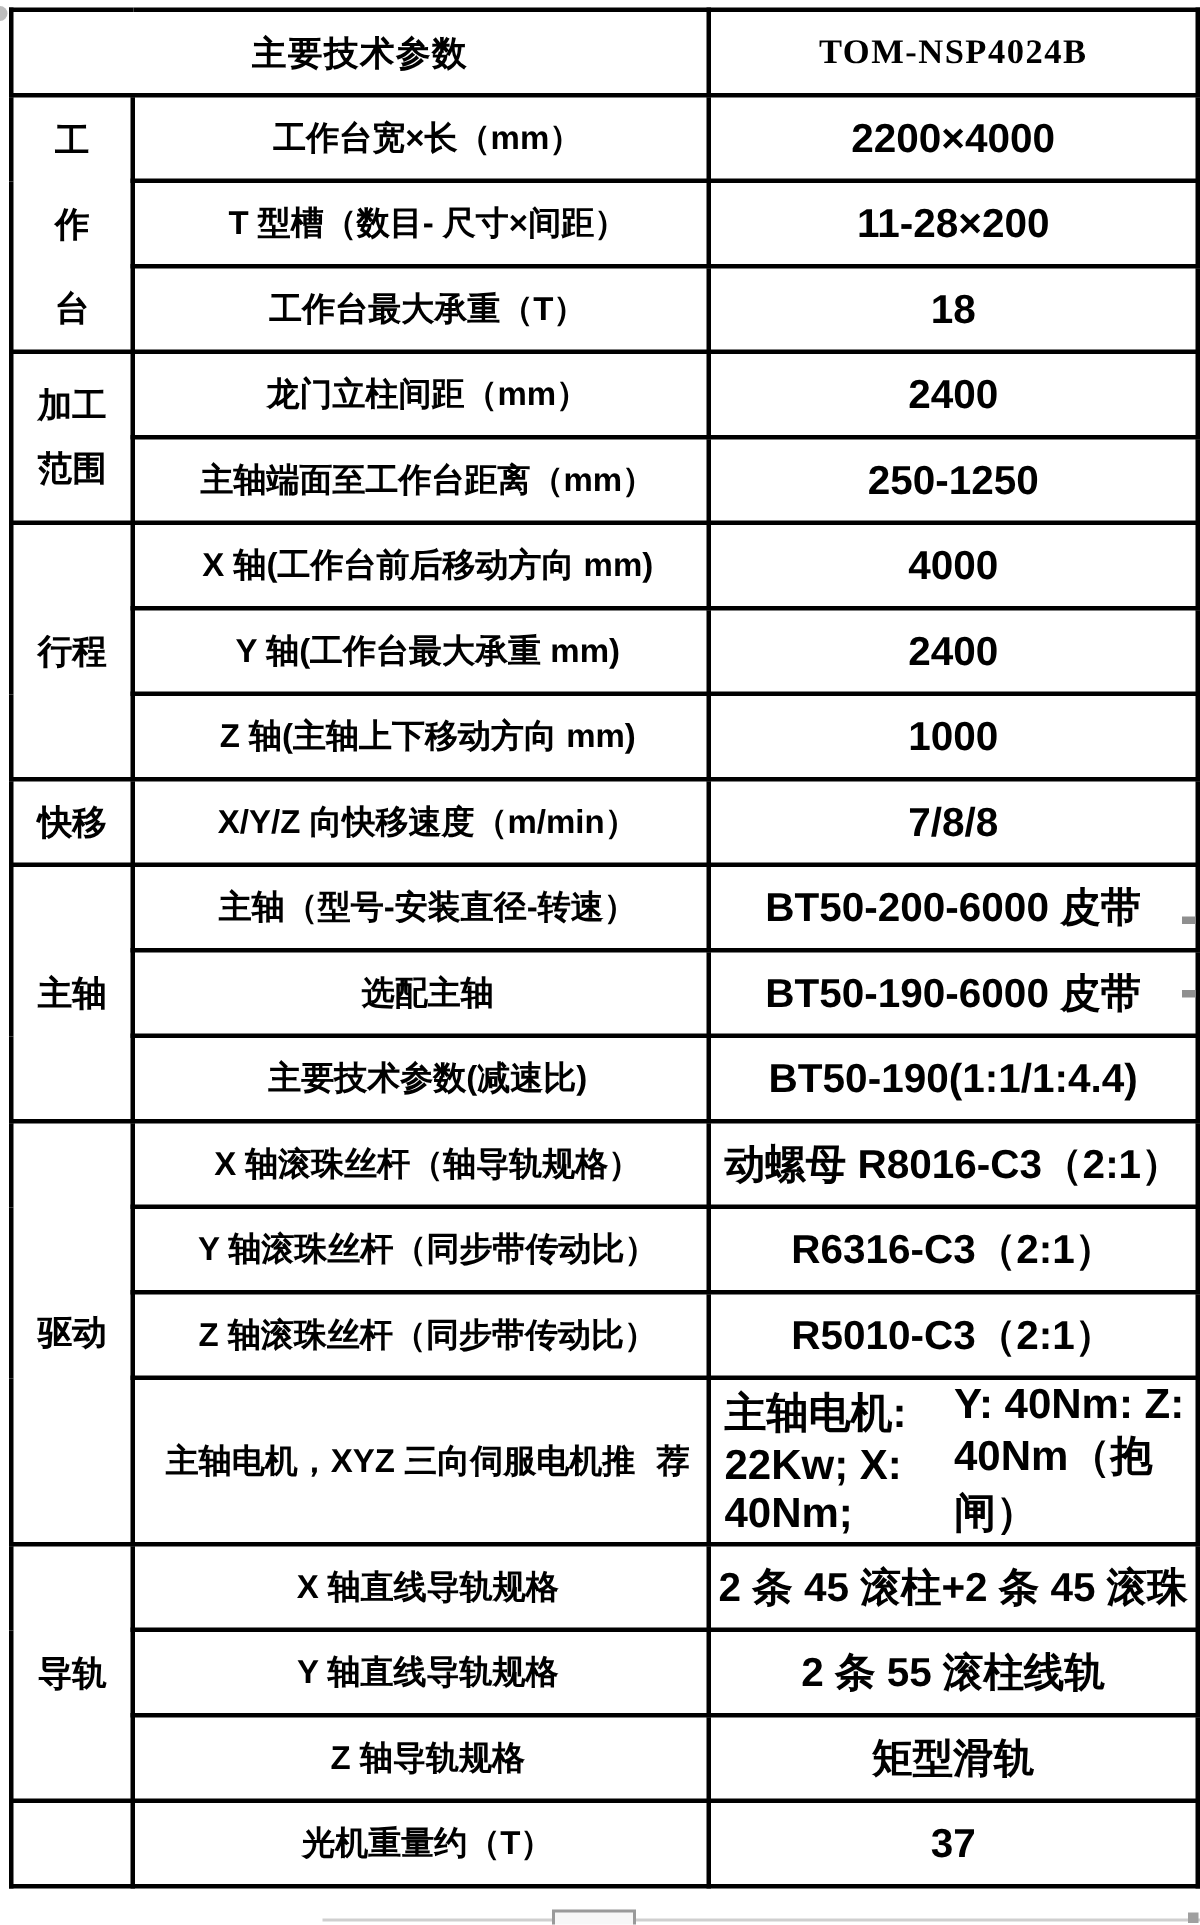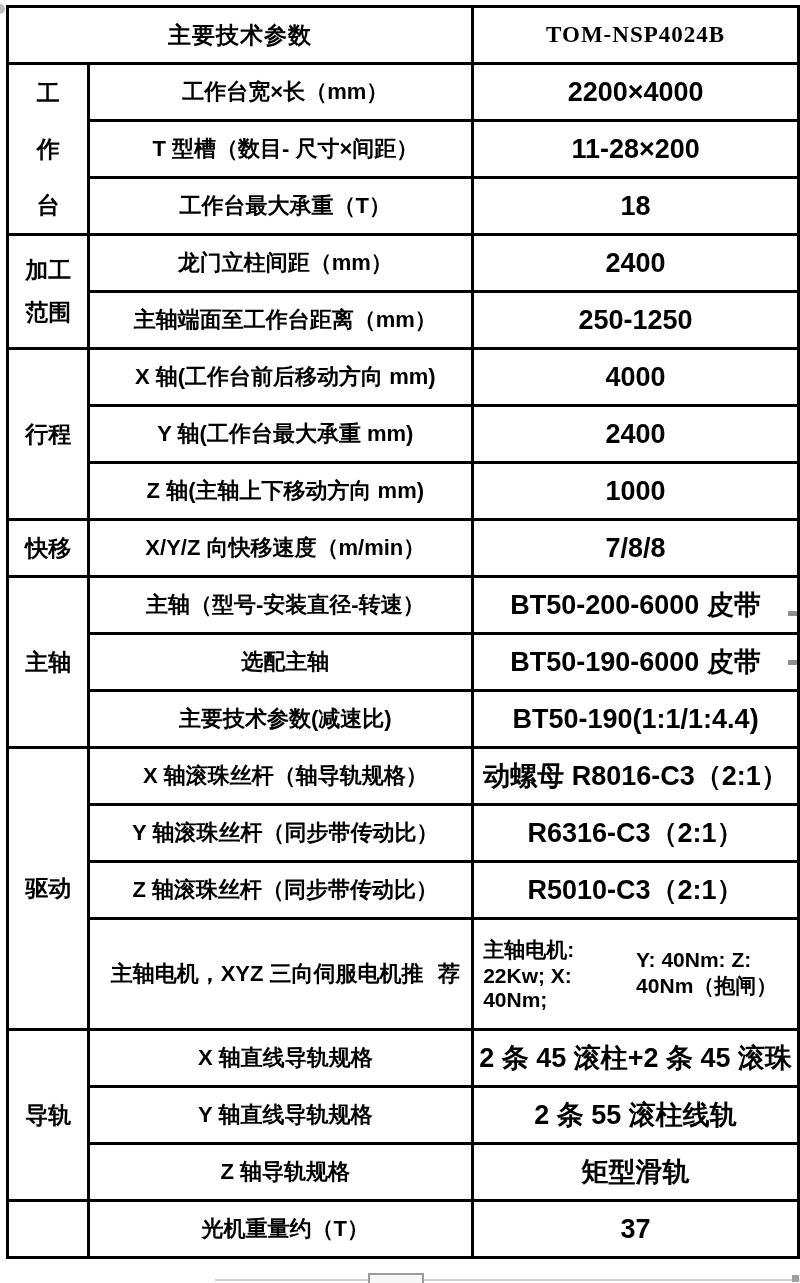--- a/index.html
+++ b/index.html
@@ -68,21 +68,21 @@
     justify-content: space-around;
     height: 108px;
   }
   .two-line > div {
     display: flex;
     align-items: center;
   }
   .c-value-left {
     text-align: left;
     padding-left: 9px;
-    font-size: 21px;
+    font-size: 28px;
   }
   
   .artifact { position: absolute; }
   .art-corner { left: 0; top: 4px; width: 5px; height: 10px; background: #bdbdbd; border-radius: 0 5px 5px 0; }
   .art-tick1 { left: 788px; top: 611px; width: 9px; height: 5px; background: #8f8f8f; }
   .art-tick2 { left: 788px; top: 660px; width: 9px; height: 5px; background: #8f8f8f; }
   .art-bottom-line { left: 215px; top: 1279px; width: 585px; height: 2px; background: #cfcfcf; }
   .art-bottom-box { left: 368px; top: 1273px; width: 56px; height: 14px; background: #f7f7f7; border: 2px solid #9a9a9a; box-sizing: border-box; }
   .art-br-square { left: 792px; top: 1275px; width: 7px; height: 7px; background: #a0a0a0; }
 </style>

